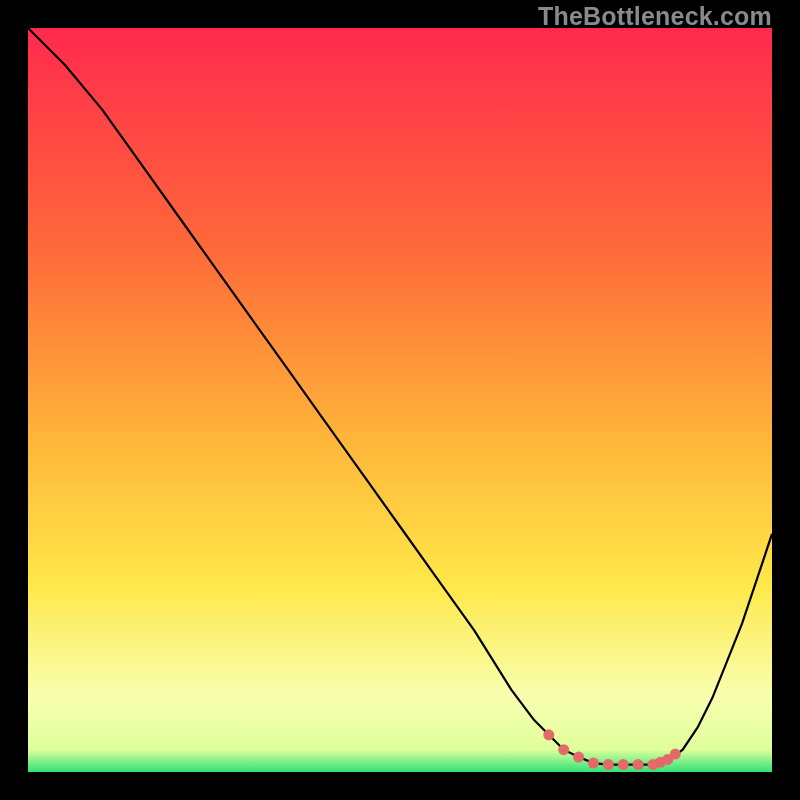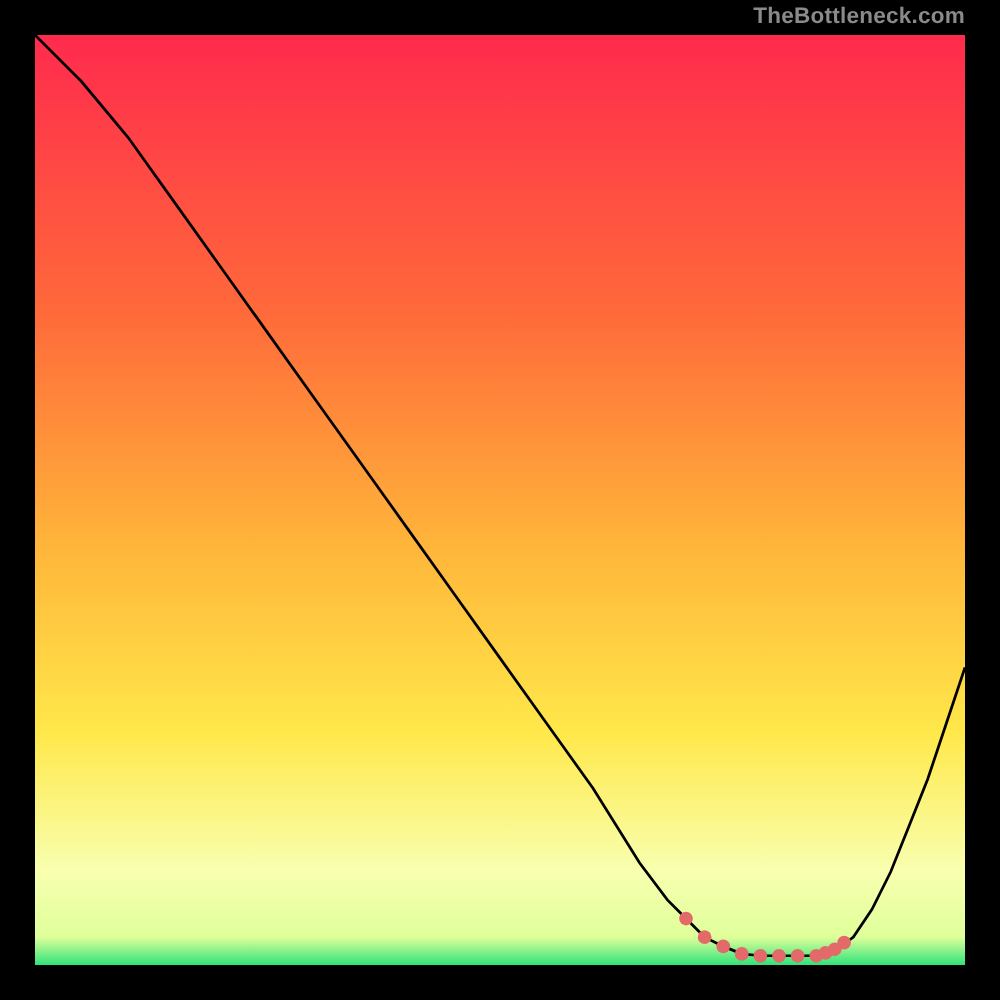--- a/index.html
+++ b/index.html
@@ -24,21 +24,21 @@
     top: 28px;
     width: 744px;
     height: 744px;
     overflow: hidden;
   }
   .watermark {
     position: absolute;
     top: 2px;
     right: 28px;
     font-family: Arial, Helvetica, sans-serif;
-    font-size: 18px;
+    font-size: 25px;
     font-weight: 600;
     color: #8a8a8a;
     letter-spacing: 0.2px;
   }
   svg {
     display: block;
   }
 </style>
 </head>
 <body>

